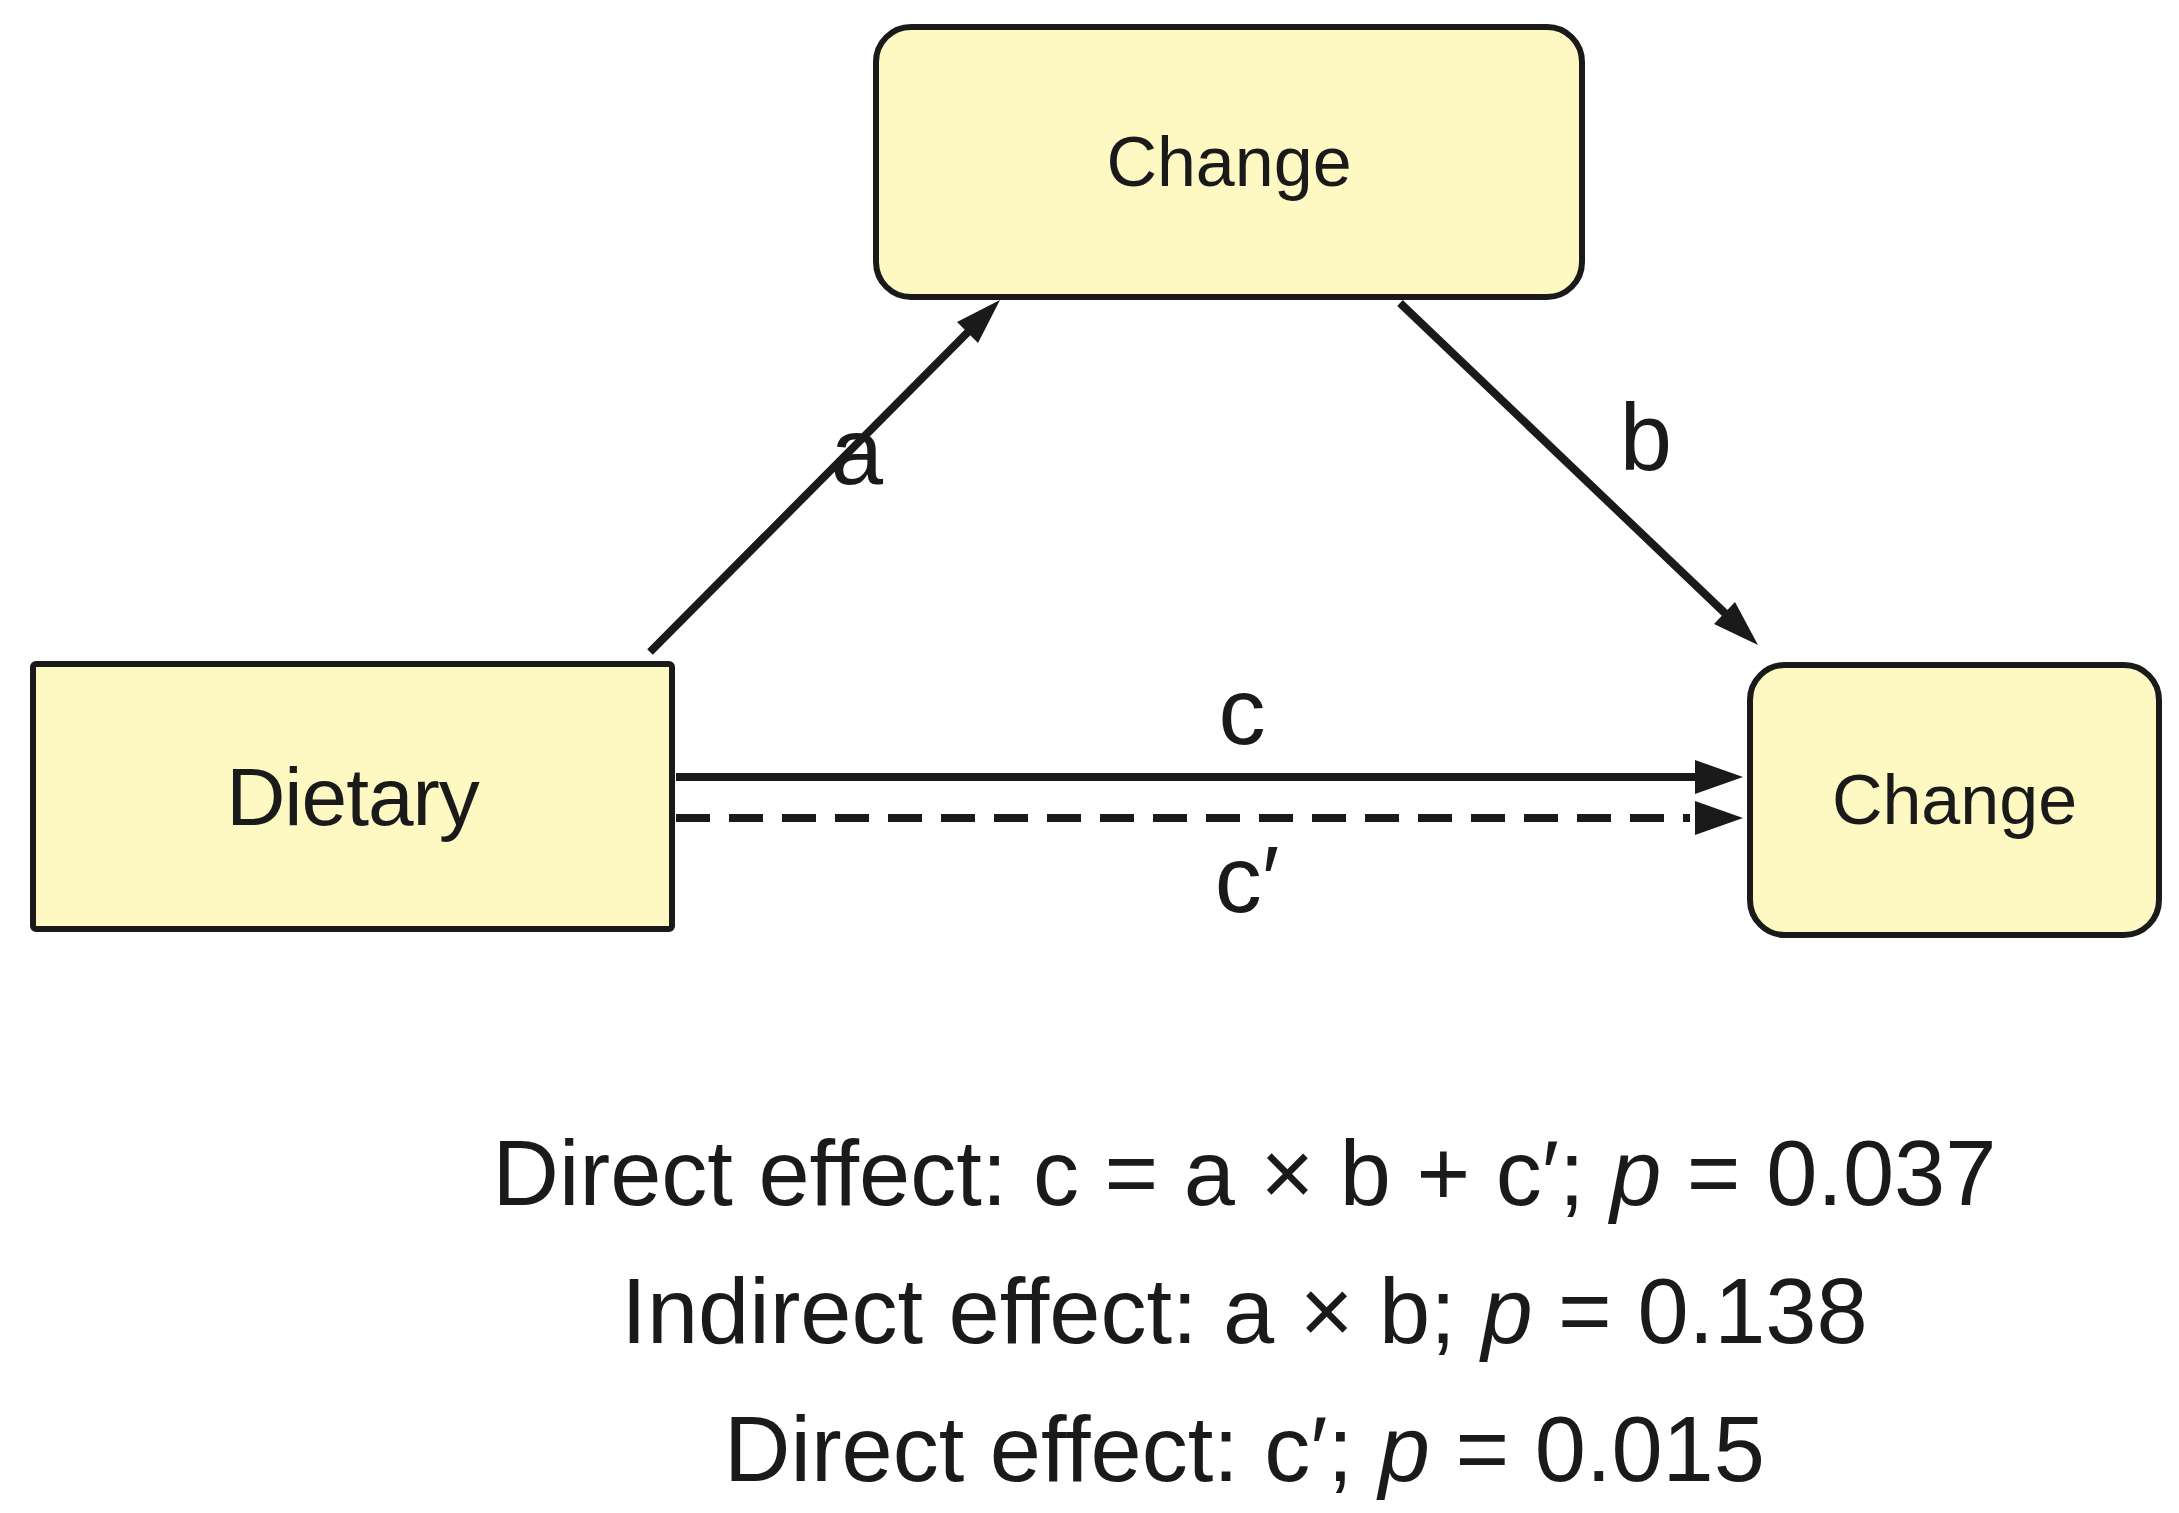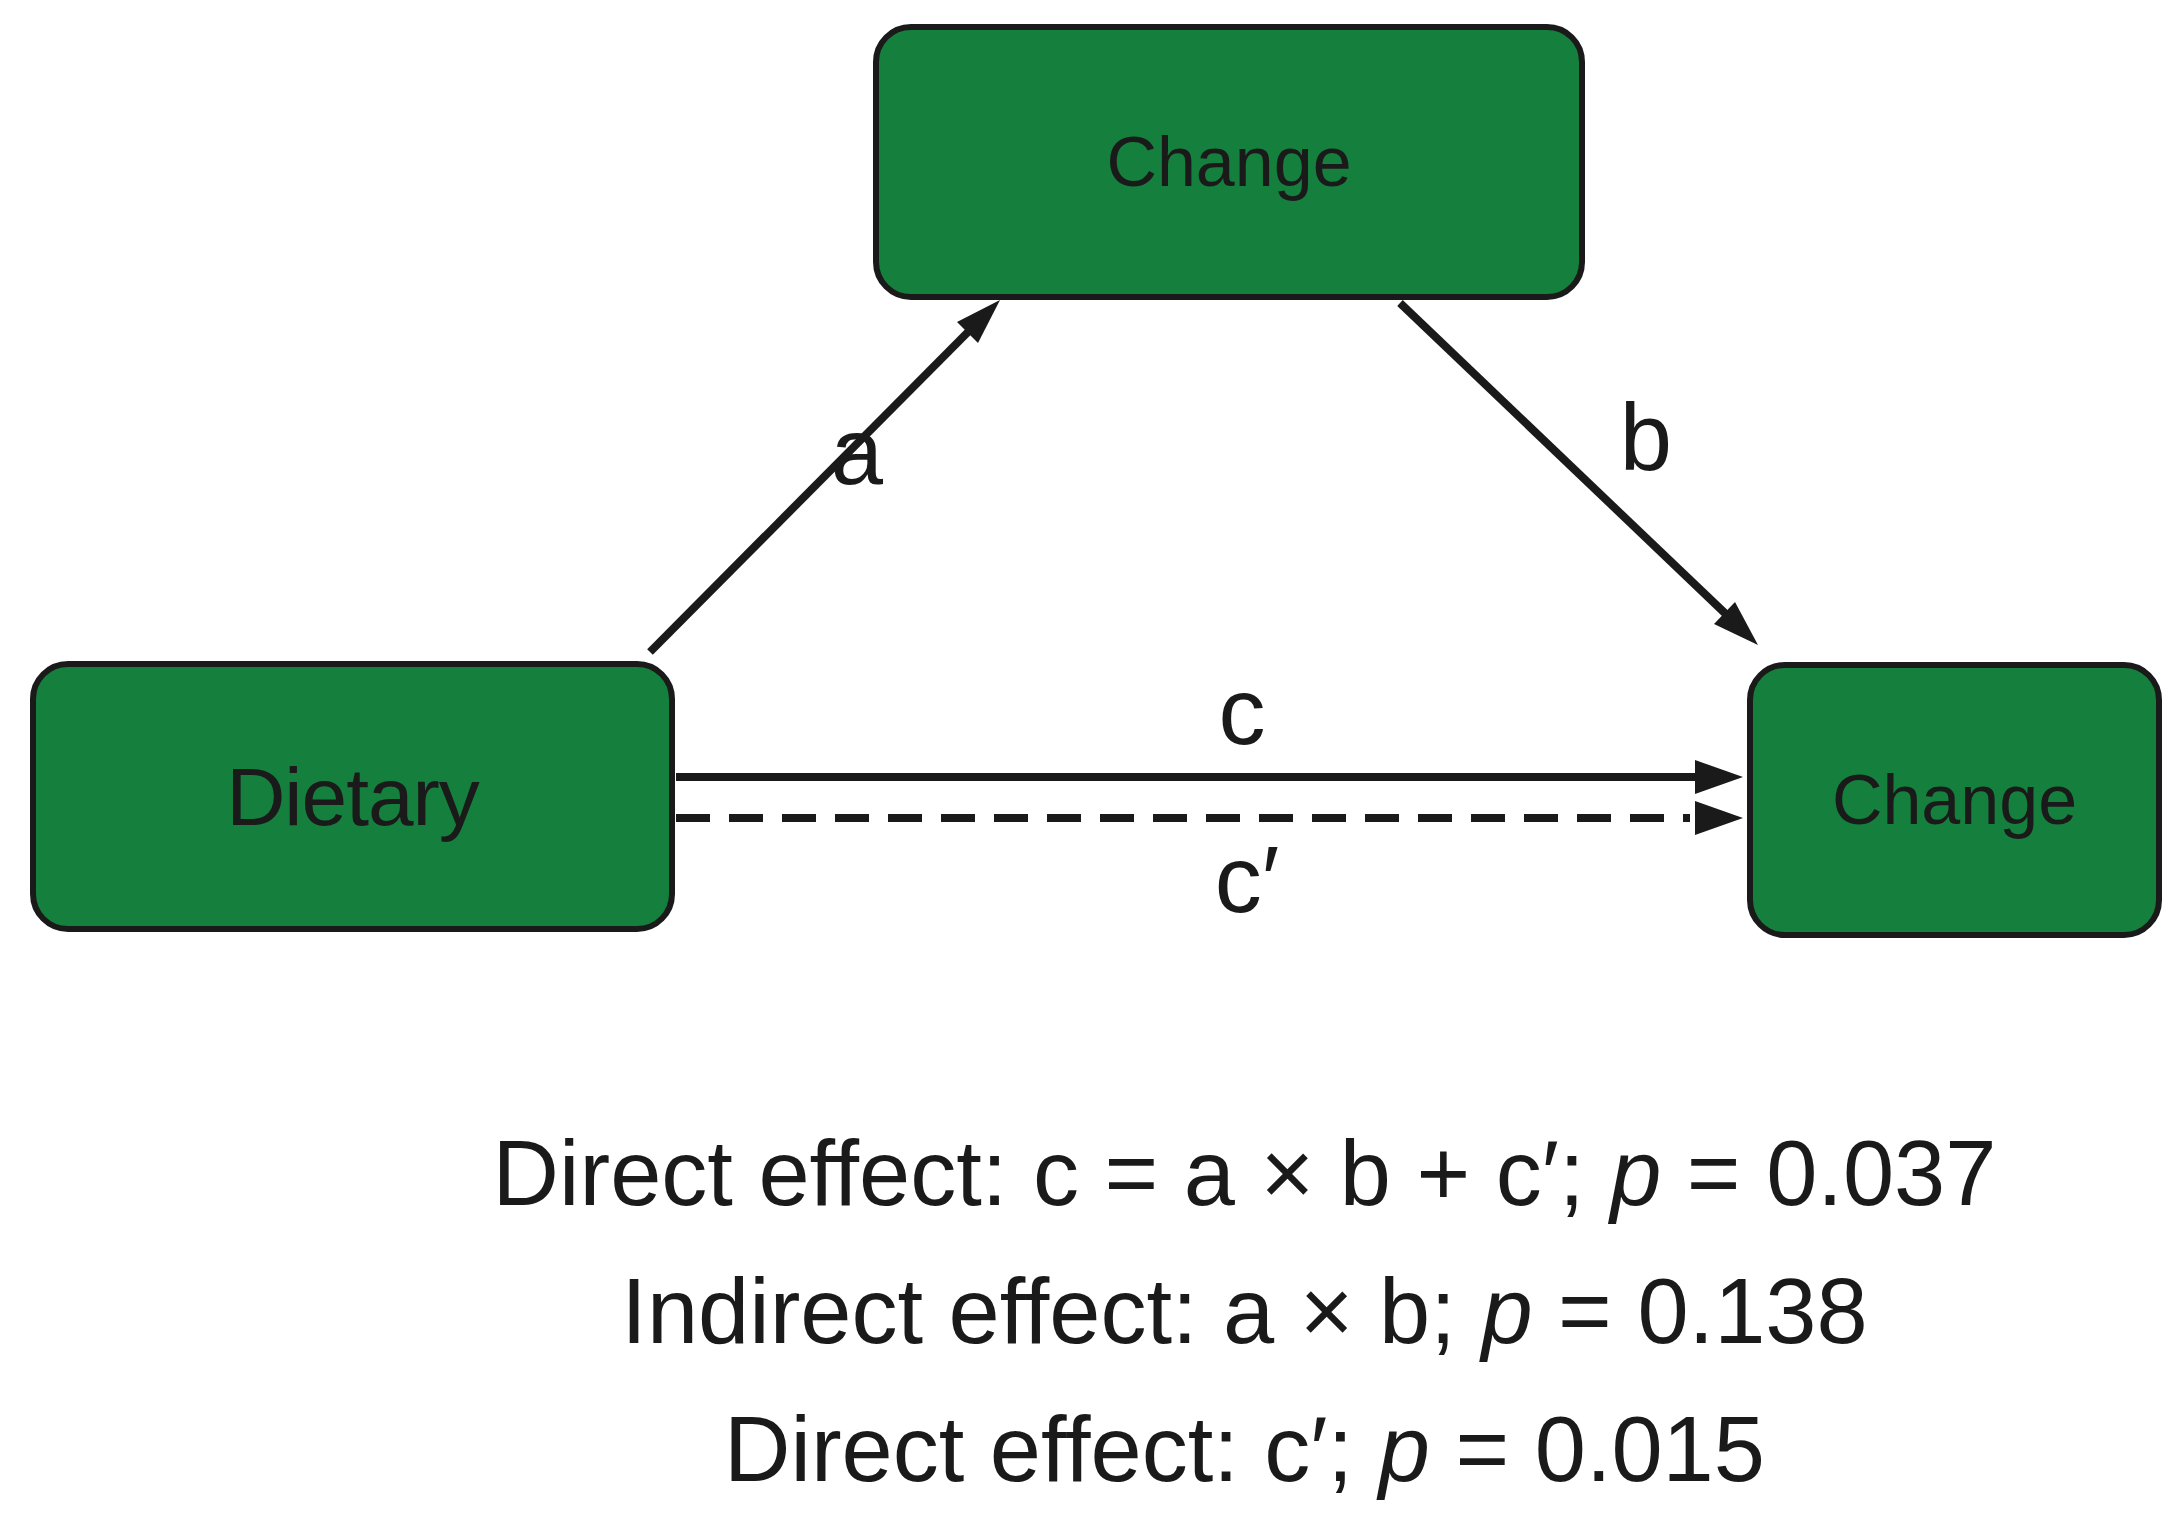--- a/index.html
+++ b/index.html
@@ -10,28 +10,28 @@
     color:#1a1a1a;
     font-family:"Liberation Sans", sans-serif;
     overflow:hidden;
   }
   .arrows{position:absolute;left:0;top:0;}
   .node{
     position:absolute;
     box-sizing:border-box;
     border:6px solid #1a1a1a;
     border-radius:38px;
-    background:#15803d;
+    background:#fef9c3;
     display:flex;flex-direction:column;
     align-items:center;justify-content:center;
     text-align:right;
     white-space:nowrap;
   }
   .node-mediator{left:873px;top:24px;width:712px;height:276px;font-size:70px;line-height:104px;}
-  .node-predictor{left:30px;top:661px;width:645px;height:271px;font-size:82px;line-height:125px;letter-spacing:-1px;}
+  .node-predictor{left:30px;top:661px;width:645px;height:271px;font-size:82px;line-height:125px;letter-spacing:-1px;border-radius:6px;}
   .node-outcome{left:1747px;top:662px;width:415px;height:276px;font-size:70px;line-height:106px;}
   .path-label{
     position:absolute;
     font-size:94px;line-height:94px;
     transform:translate(-50%,-50%);
     white-space:nowrap;
   }
   .label-a{left:857px;top:452px;}
   .label-b{left:1646px;top:438px;}
   .label-c{left:1242px;top:712px;}

